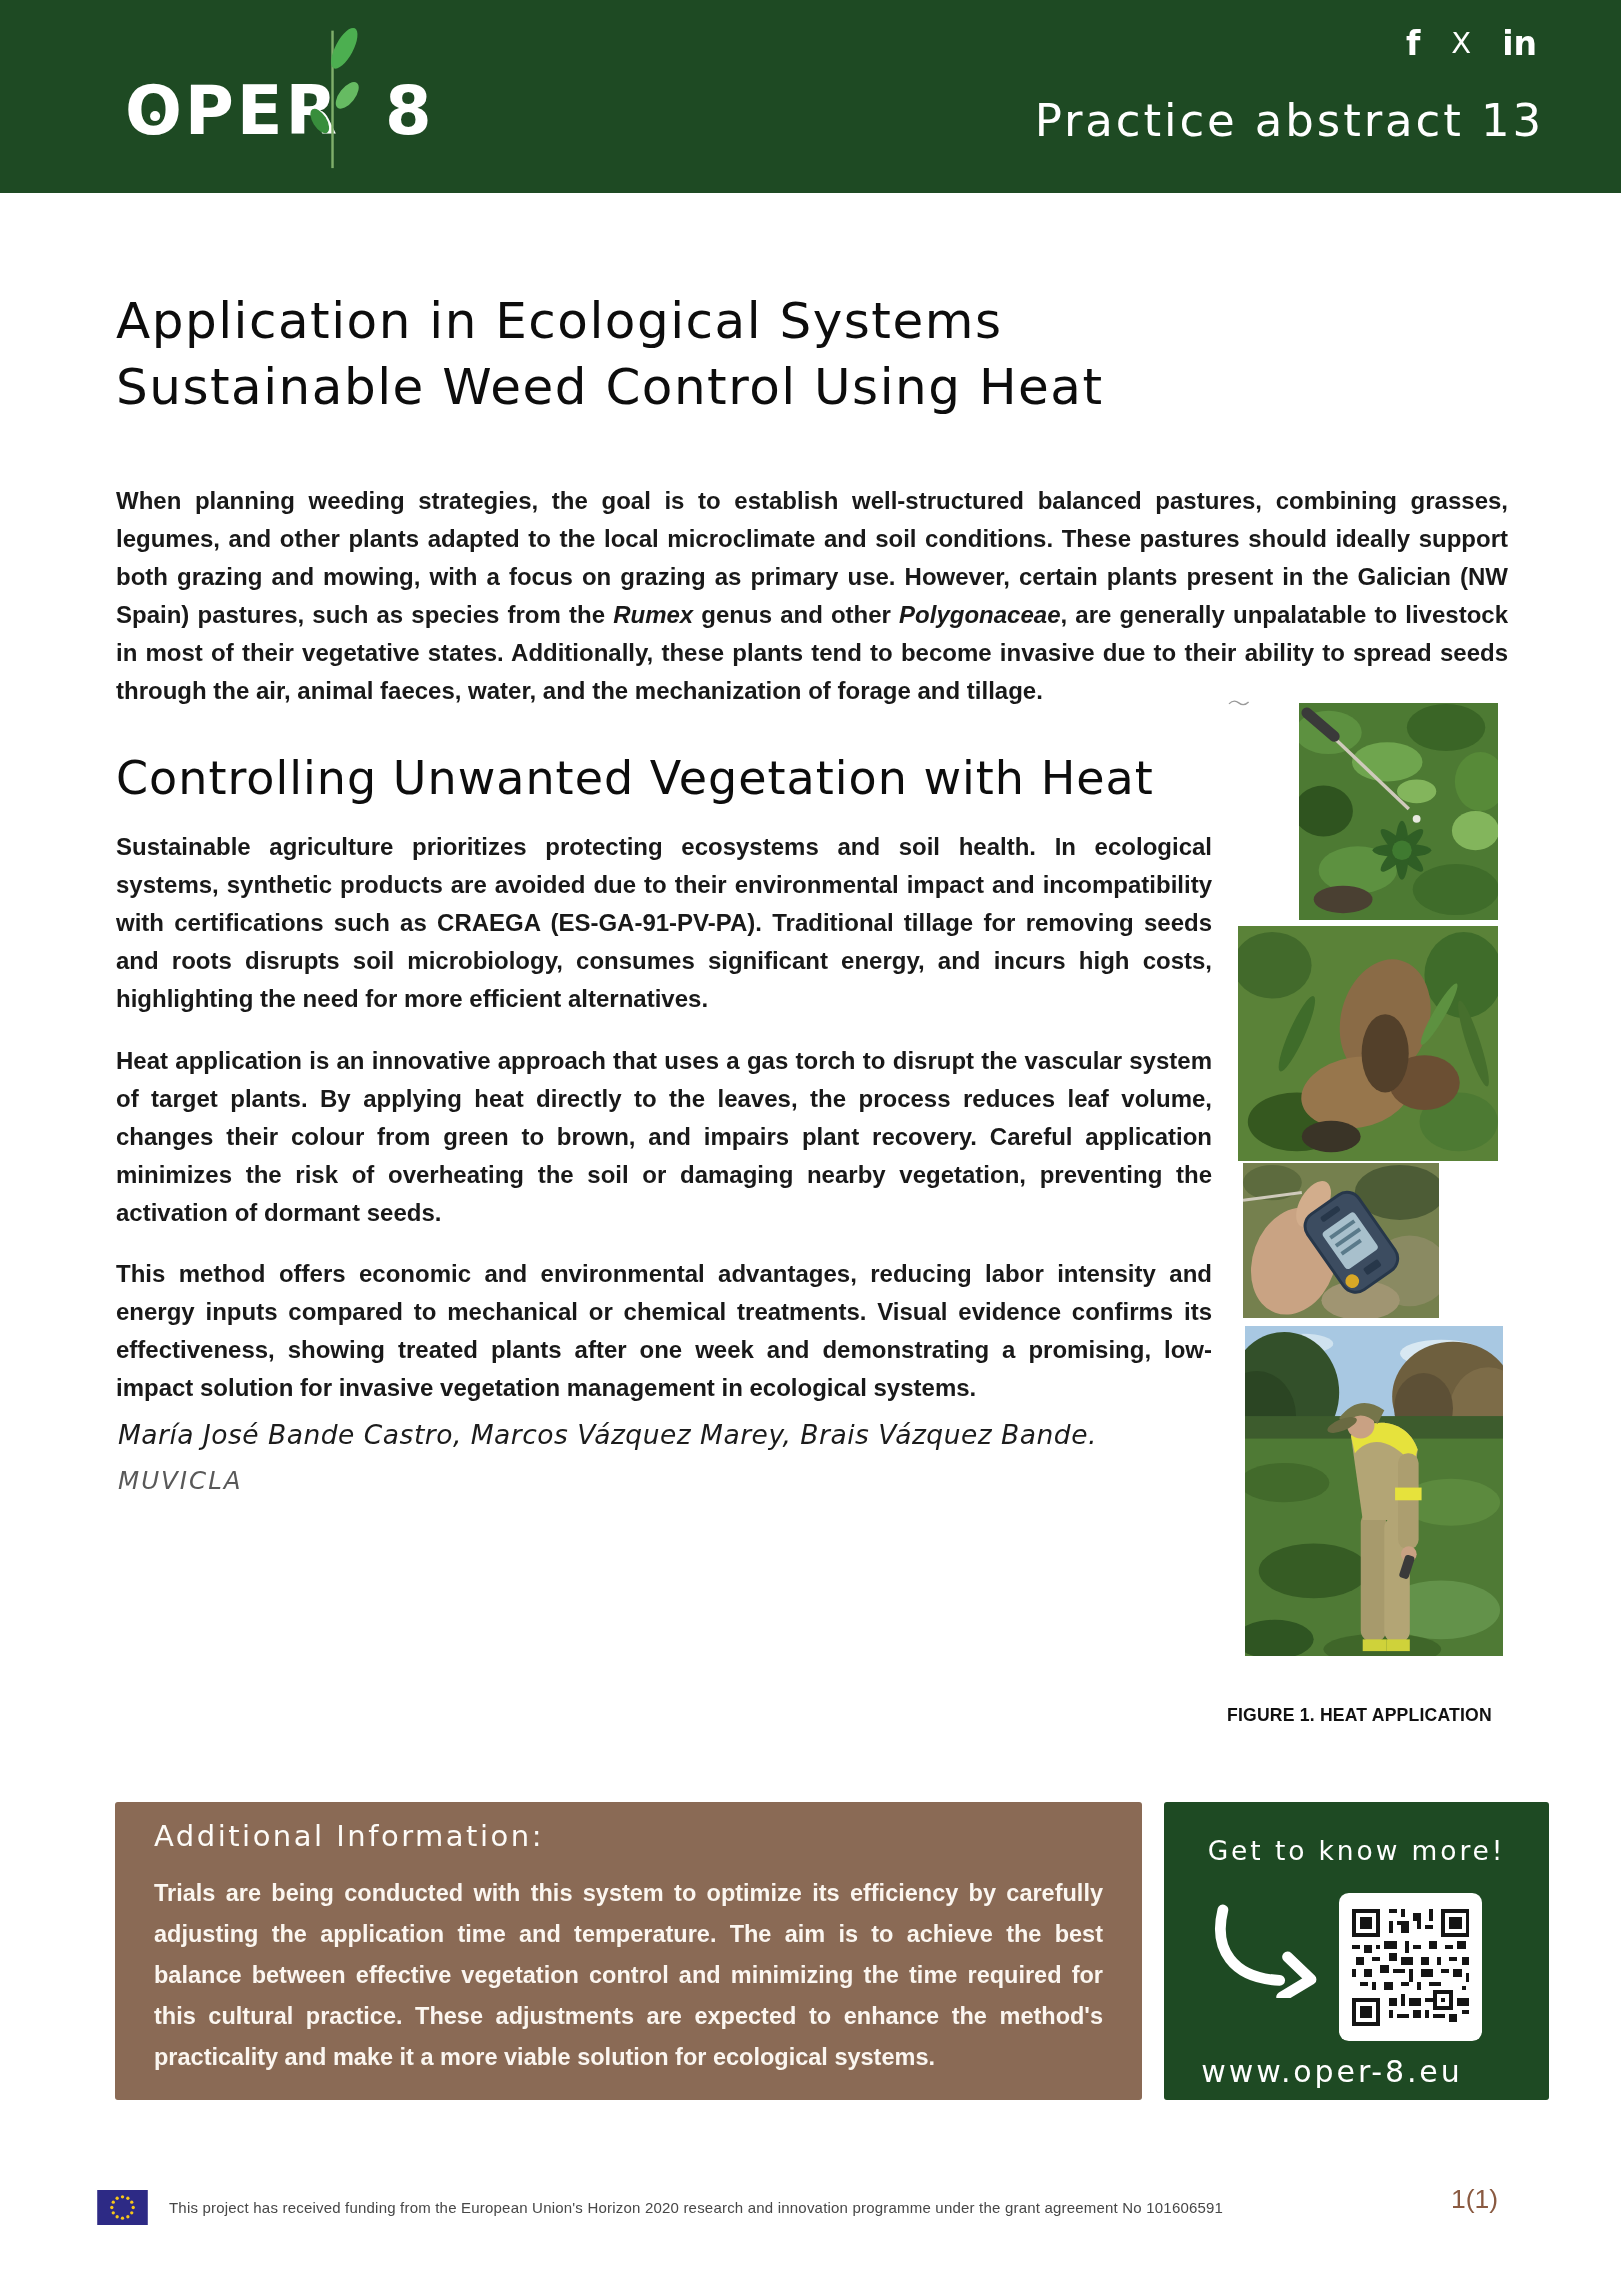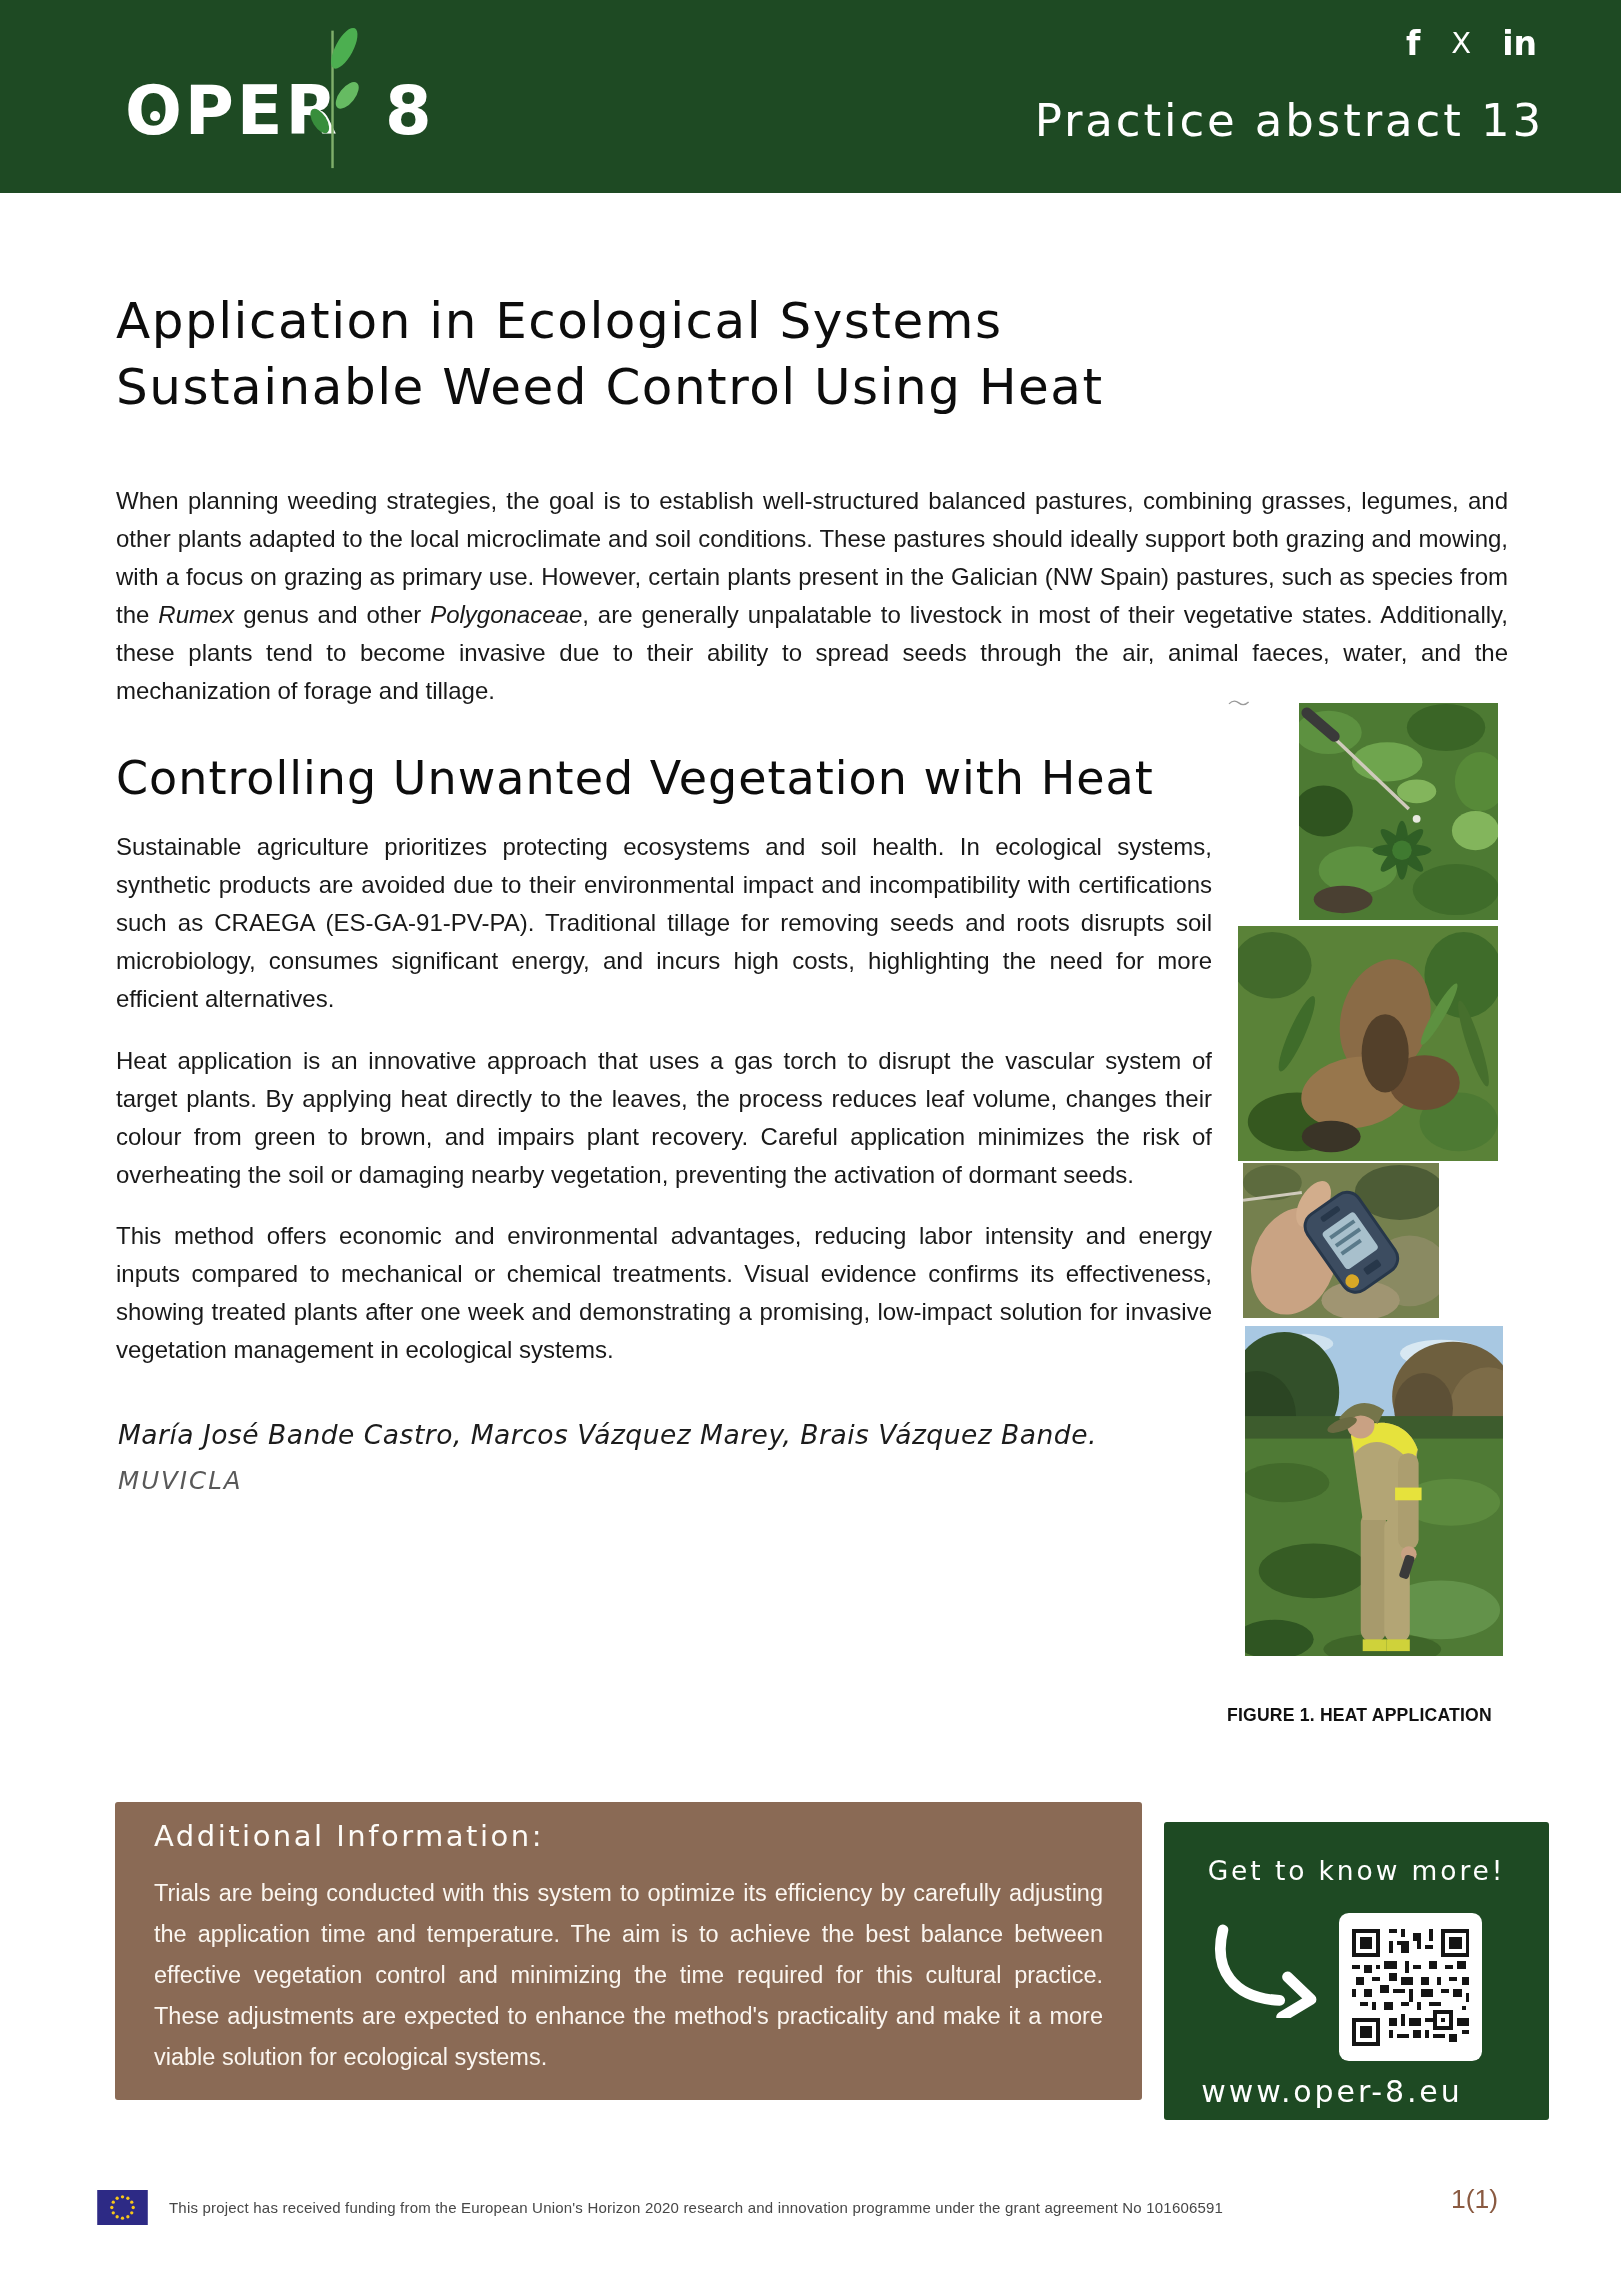--- a/index.html
+++ b/index.html
@@ -3,21 +3,21 @@
 <meta charset="utf-8">
 <style>
   * { margin:0; padding:0; box-sizing:border-box; }
   html,body { background:#e8e8e8; }
   .page {
     position:relative; width:1621px; height:2292px; margin:0 auto;
     background:#ffffff; overflow:hidden;
     font-family:"Liberation Sans", sans-serif; color:#1a1a1a;
   }
   .geo { font-family:"DejaVu Sans", sans-serif; }
-  .justify { text-align:justify; text-justify:inter-word; }
+  .justify { text-align:justify; text-justify:inter-word;font-weight:bold; }
 
   
   .header {
     position:absolute; left:0; top:0; width:1621px; height:193px;
     background:var(--header_green, #1e4a23);
   }
   .logo { position:absolute; left:125px; top:78px; color:#fff; font-weight:bold;
           font-size:67px; line-height:1; letter-spacing:2.9px; z-index:2; }
   .logo-left { margin-right:45px; }
   .logo-o { position:relative; display:inline-block; }
@@ -60,21 +60,21 @@
     text-align:left; font-size:17.6px; font-weight:bold; color:#111; letter-spacing:0.2px; }
   .stray { position:absolute; left:1228px; top:698px; width:21.6px; height:9.8px; }
 
   
   .info-box { position:absolute; left:115px; top:1802px; width:1027px; height:298px;
     background:var(--box_brown, #8a6a55); border-radius:2.9px; padding:17px 39px 0 39px; color:#fff; }
   .info-heading { font-size:29px; letter-spacing:2.5px; font-weight:400; color:#fdfbf7; }
   .info-body { margin-top:19.6px; font-size:23.5px; line-height:41px; color:#fbf6f0; }
 
   .know-box { position:absolute; left:1164px; top:1802px; width:385px; height:298px;
-    background:var(--header_green, #1e4a23); border-radius:2.9px; color:#fff;margin-top:20px; }
+    background:var(--header_green, #1e4a23); border-radius:2.9px; color:#fff; }
   .know-heading { padding-top:33px; text-align:center; font-size:26.5px;
     letter-spacing:2.9px; font-weight:400; }
   .arrow-ic { position:absolute; left:43px; top:102px; width:116px; height:94px; }
   .qr { position:absolute; left:175px; top:91px; width:143px; height:148px;
     background:#fff; border-radius:9.8px; padding:12.7px; cursor:pointer; }
   .qr svg { display:block; width:100%; height:100%; }
   .know-url { position:absolute; left:0; top:252px; width:336px; text-align:center;
     padding-right:0; right:49px; font-size:30px; letter-spacing:2.9px; cursor:pointer; }
 
   

